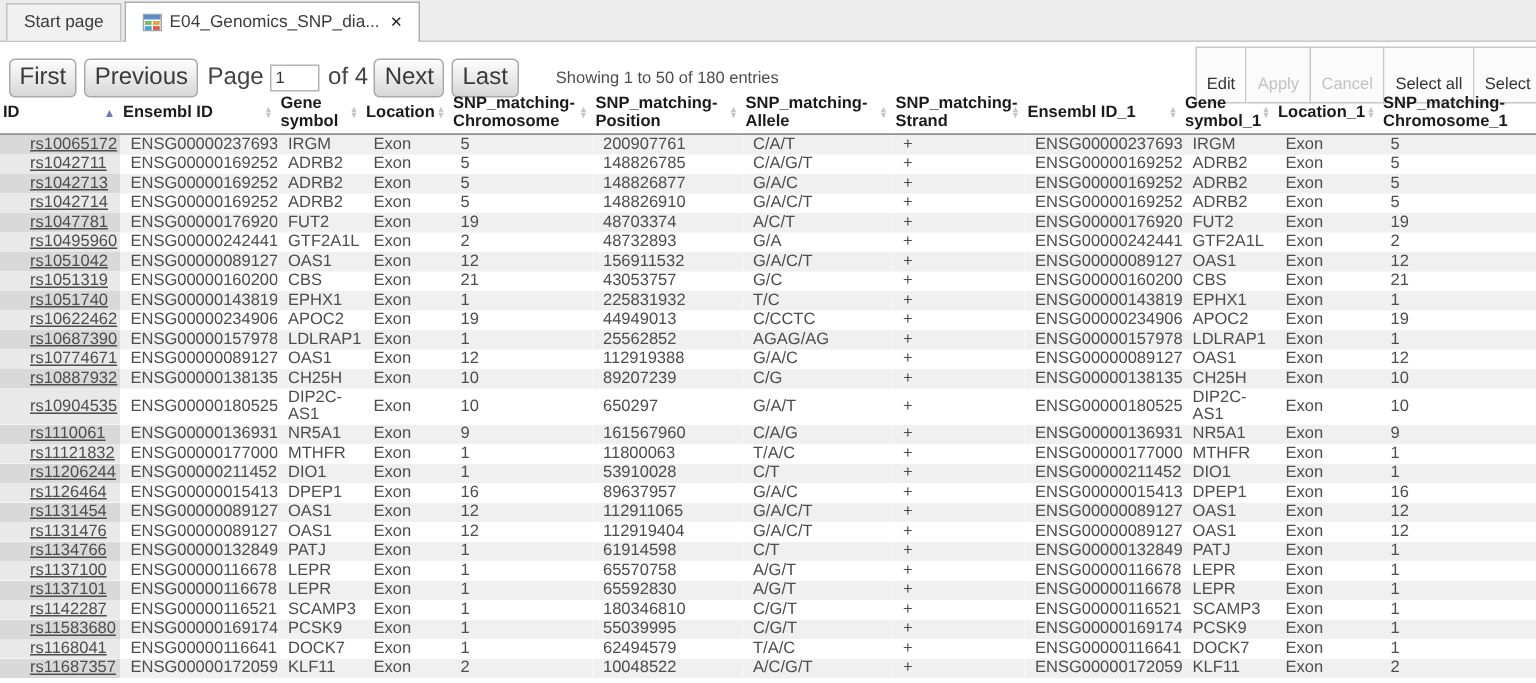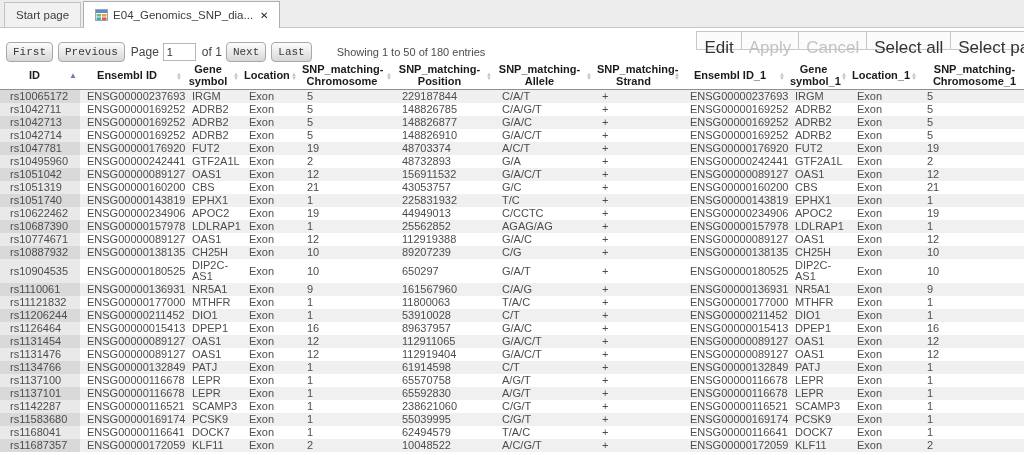--- a/index.html
+++ b/index.html
@@ -12,46 +12,46 @@
     background:#ededed; border-bottom:1px solid #c6c6c6; display:flex; align-items:flex-end; padding-left:4px; }
   .tab { display:flex; align-items:center; height:25px; padding:0 11px; margin-right:2px;
     font-size:11.5px; color:#3c3c3c; background:#f1f1f1; border:1px solid #c2c2c2; border-bottom:none;
     position:relative; cursor:default; }
   .tab.active { background:#fff; border-color:#adadad; height:27px; margin-bottom:-1px; z-index:2;margin-top:28px; }
   .tab-icon { display:inline-flex; margin-right:5px; }
   .tab-close { margin-left:7px; font-size:10px; font-weight:bold; color:#222; }
 
   
   .actions { position:absolute; top:31px; right:-32px; display:flex; }
-  .action-btn { font-family:inherit; font-size:17px; color:#333; background:#fbfbfb;
-    border:1px solid #c8c8c8; border-left:none; padding:6px 7px; height:19px; white-space:nowrap; cursor:pointer; }
+  .action-btn { font-family:inherit; font-size:11px; color:#333; background:#fbfbfb;
+    border:1px solid #c8c8c8; border-left:none; padding:18px 7px; height:19px; white-space:nowrap; cursor:pointer; }
   .action-btn:first-child { border-left:1px solid #c8c8c8; }
   .action-btn.disabled { color:#c2c2c2; }
 
   
   .pager { position:absolute; top:42px; left:6px; display:flex; align-items:center; height:20px; }
-  .pg-btn { font-family:Liberation Mono, monospace; font-size:11px; color:#3a3a3a; padding:3px 6px; margin-right:5px;
+  .pg-btn { font-family:Liberation Sans, sans-serif; font-size:16px; color:#3a3a3a; padding:3px 6px; margin-right:5px;
     background:linear-gradient(#fdfdfd,#d7d7d7); border:1px solid #a8a8a8; border-radius:4px; cursor:pointer; }
-  .pg-text { font-size:12px; color:#444; margin:0 4px 0 1px;text-align:right; }
+  .pg-text { font-size:16px; color:#444; margin:0 4px 0 1px;text-align:right; }
   .pg-input { width:33px; height:18px; font-family:inherit; font-size:11px; color:#333;
     border:1px solid #b5b5b5; padding:1px 3px; margin-right:5px; background:#fff; }
   .pg-info { font-size:11px; color:#4d4d4d; margin-left:20px; }
 
   
   table.grid { position:absolute; top:62px; left:0; width:1040px; border-collapse:collapse; table-layout:fixed; }
-  table.grid th { font-size:11px; line-height:12px; font-weight:bold; color:#1b1b1b; text-align:center;
+  table.grid th { font-size:11px; line-height:12px; font-weight:bold; color:#1b1b1b; text-align:left;
     vertical-align:middle; padding:1px 13px 2px 2px; border-bottom:1px solid #8f8f8f; position:relative;
     height:26px; cursor:pointer; }
   .sort-ind { position:absolute; right:3px; top:50%; transform:translateY(-50%); }
   .sort-asc { color:#7273c5; font-size:8px; line-height:8px; }
   .sort-both { display:flex; flex-direction:column; align-items:center; }
   .sort-both span { font-size:6px; line-height:4.5px; color:#c6c6c6; }
   table.grid td { font-size:11px; line-height:11px; color:#4d4d4d; padding:1px 4px 1px 7px;
     vertical-align:middle; white-space:normal; overflow:hidden; }
-  table.grid td:first-child { padding-left:10px; }
+  table.grid td:first-child { padding-left:20px;text-decoration:underline; }
   tbody tr:nth-child(odd) td { background:#f0f0f0; }
   tbody tr:nth-child(even) td { background:#ffffff; }
   tbody tr:nth-child(odd) td.sorted { background:#d9d9d9; }
   tbody tr:nth-child(even) td.sorted { background:#e9e9e9; }
 </style>
 </head>
 <body>
 
 <div class="stage">
 
@@ -81,21 +81,21 @@
     <button class="action-btn disabled">Cancel</button>
     <button class="action-btn">Select all</button>
     <button class="action-btn">Select page</button>
   </div>
 
   <div class="pager">
     <button class="pg-btn">First</button>
     <button class="pg-btn">Previous</button>
     <span class="pg-text">Page</span>
     <input class="pg-input" value="1" style="">
-    <span class="pg-text">of 1</span>
+    <span class="pg-text">of 4</span>
     <button class="pg-btn">Next</button>
     <button class="pg-btn">Last</button>
     <span class="pg-info">Showing 1 to 50 of 180 entries</span>
   </div>
 
   <table class="grid">
     <colgroup>
         <col style="width: 80px;">
         <col style="width: 105px;">
         <col style="width: 57px;">
@@ -155,21 +155,21 @@
           <th><span>SNP_matching-Chromosome_1</span></th>
         </tr>
     </thead>
     <tbody>
         <tr>
           <td class="sorted">rs10065172</td>
           <td>ENSG00000237693</td>
           <td>IRGM</td>
           <td>Exon</td>
           <td>5</td>
-          <td>229187844</td>
+          <td>200907761</td>
           <td>C/A/T</td>
           <td>+</td>
           <td>ENSG00000237693</td>
           <td>IRGM</td>
           <td>Exon</td>
           <td>5</td>
         </tr>
         <tr>
           <td class="sorted">rs1042711</td>
           <td>ENSG00000169252</td>
@@ -477,21 +477,21 @@
           <td>LEPR</td>
           <td>Exon</td>
           <td>1</td>
         </tr>
         <tr>
           <td class="sorted">rs1142287</td>
           <td>ENSG00000116521</td>
           <td>SCAMP3</td>
           <td>Exon</td>
           <td>1</td>
-          <td>238621060</td>
+          <td>180346810</td>
           <td>C/G/T</td>
           <td>+</td>
           <td>ENSG00000116521</td>
           <td>SCAMP3</td>
           <td>Exon</td>
           <td>1</td>
         </tr>
         <tr>
           <td class="sorted">rs11583680</td>
           <td>ENSG00000169174</td>

